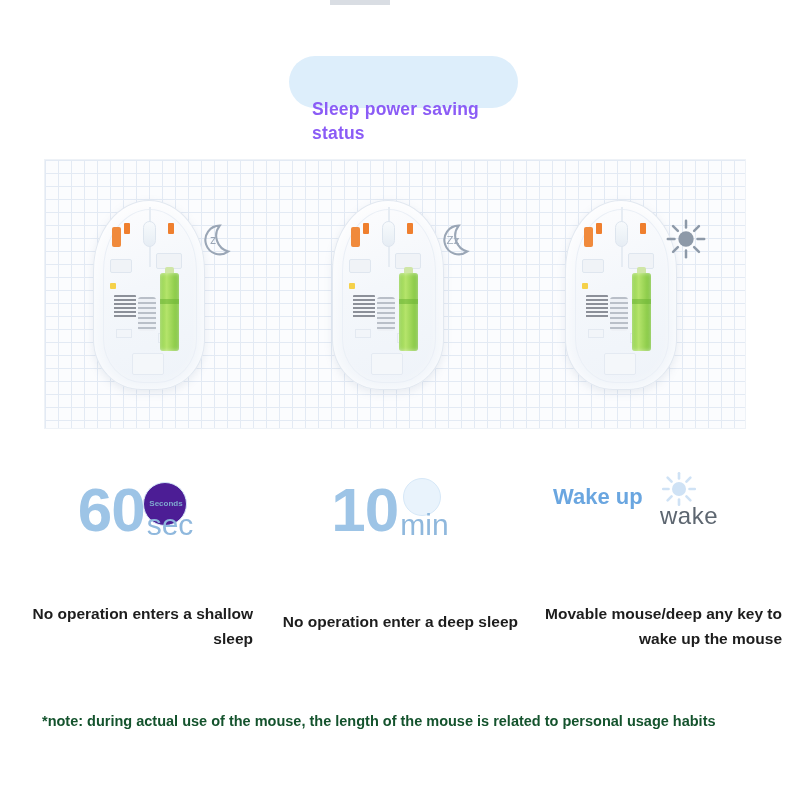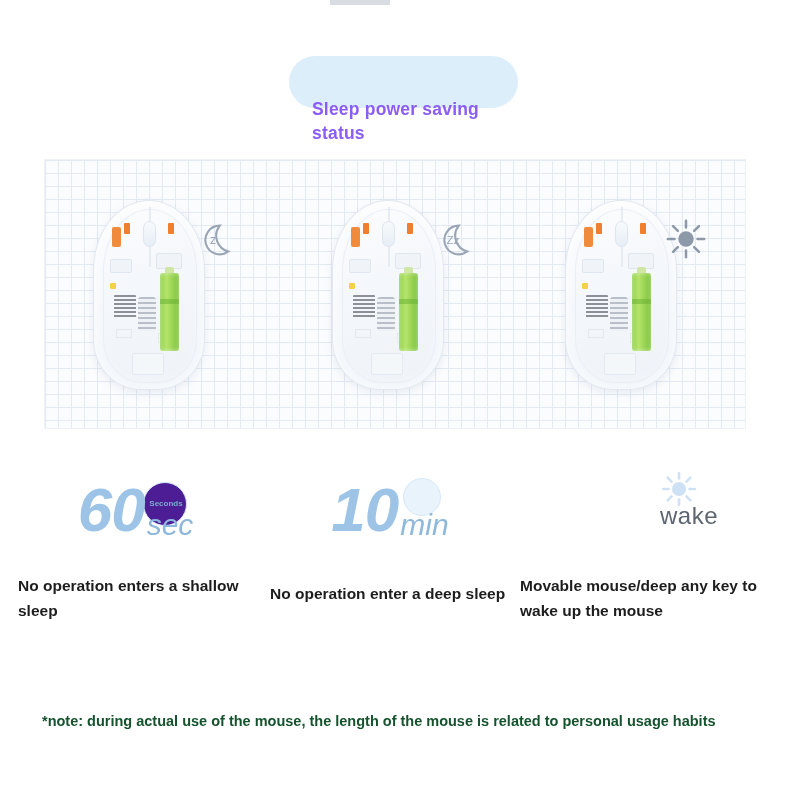--- a/index.html
+++ b/index.html
@@ -214,21 +214,20 @@
     top: 34px;
     width: 46px; height: 46px;
     color: #9aa6b6;
   }
 
   
   .metric {
     position: absolute;
     top: 477px;
     text-align: center;
-    font-style: italic;
   }
   .metric.m1 { left: 18px; width: 235px; }
   .metric.m2 { left: 270px; width: 240px; }
 
   .big-number {
     font-size: 62px;
     font-weight: bold;
     color: #9dc4e6;
     line-height: 66px;
     letter-spacing: -1px;
@@ -293,21 +292,22 @@
     width: 42px; height: 42px;
     color: #cfe2f5;
   }
 
   .caption {
     position: absolute;
     font-size: 15.5px;
     font-weight: bold;
     color: #1d1d1d;
     line-height: 25px;
-    text-align: left;
+    text-align: right;
+    margin-top: 28px;
   }
   .caption.c1 { left: 18px; top: 573px; width: 235px; }
   .caption.c2 { left: 270px; top: 581px; width: 248px; }
   .caption.c3 { left: 520px; top: 573px; width: 262px; }
 
   .note {
     position: absolute;
     left: 42px; top: 709px;
     width: 680px;
     font-size: 14.5px;
@@ -434,20 +434,21 @@
   <div class="caption c1">No operation enters a shallow sleep</div>
 
   <div class="bubble-10"></div>
   <div class="metric m2">
     <div class="num-row">
       <span class="big-number">10</span><span class="unit">min</span>
     </div>
   </div>
   <div class="caption c2">No operation enter a deep sleep</div>
 
+  <div class="wake-word">Wake up</div>
   <div class="wake-sun">
     <svg viewBox="0 0 48 48" width="42" height="42">
       <circle cx="24" cy="24" r="8" fill="#cfe2f5"></circle>
       <g stroke="#cfe2f5" stroke-width="3" stroke-linecap="round">
         <line x1="24" y1="6" x2="24" y2="12"></line>
         <line x1="24" y1="36" x2="24" y2="42"></line>
         <line x1="6" y1="24" x2="12" y2="24"></line>
         <line x1="36" y1="24" x2="42" y2="24"></line>
         <line x1="11" y1="11" x2="15.5" y2="15.5"></line>
         <line x1="32.5" y1="32.5" x2="37" y2="37"></line>

